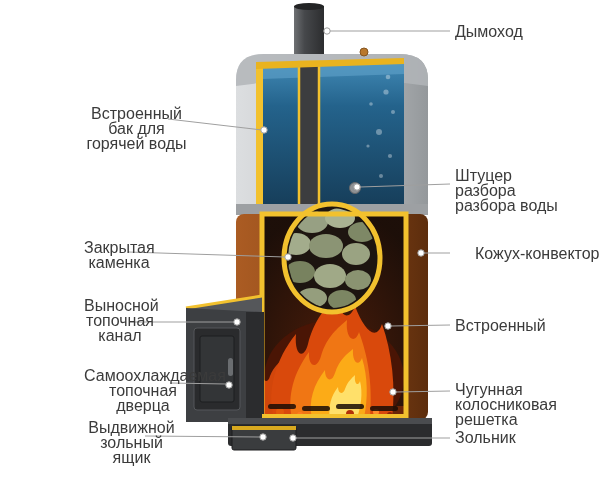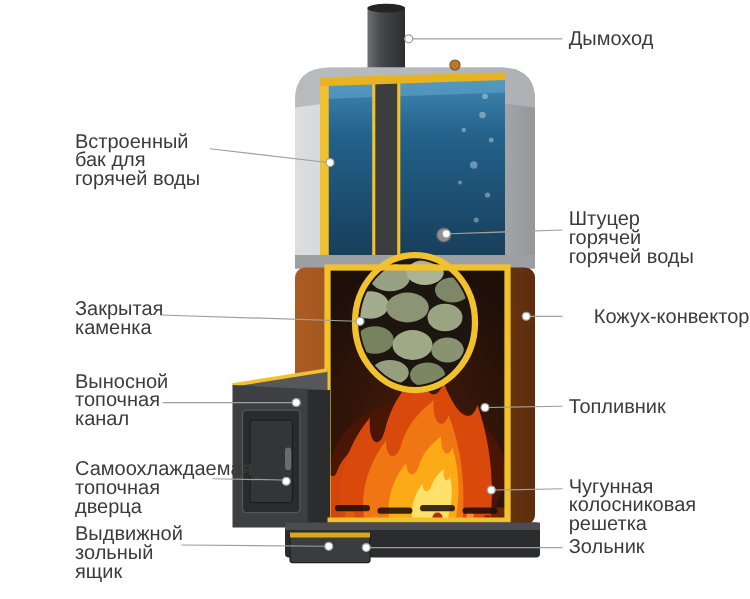--- a/index.html
+++ b/index.html
@@ -1,20 +1,20 @@
 <!DOCTYPE html>
 <html><head>
 <meta charset="utf-8">
 <style>
   html,body{margin:0;padding:0;background:#fff;}
   .stage{position:relative;width:600px;height:479px;background:#ffffff;overflow:hidden;
          font-family:"Liberation Sans",sans-serif;}
   .art{position:absolute;left:0;top:0;}
   .lbl{position:absolute;font-size:16px;line-height:15px;color:#3b3b3b;}
-  .lbl.left{text-align:left;}
+  .lbl.left{text-align:center;margin-left:24px;}
   .lbl.right{text-align:left;}
 </style>
 </head>
 <body>
 
 <div class="stage">
 
   <svg class="art" width="600" height="479" viewBox="0 0 600 479">
     <defs>
       <linearGradient id="gShell" x1="0" y1="0" x2="1" y2="0">
@@ -178,19 +178,19 @@
     </g>
   </svg>
 
   <div class="lbl left" style="left:60px;top:106px;width:105px">Встроенный бак для горячей воды</div>
   <div class="lbl left" style="left:60px;top:240px;width:70px">Закрытая каменка</div>
   <div class="lbl left" style="left:60px;top:298px;width:72px">Выносной топочная канал</div>
   <div class="lbl left" style="left:60px;top:368px;width:118px">Самоохлаждаемая топочная дверца</div>
   <div class="lbl left" style="left:60px;top:420px;width:95px">Выдвижной зольный ящик</div>
 
   <div class="lbl right" style="left:455px;top:24px;width:120px">Дымоход</div>
-  <div class="lbl right" style="left:455px;top:168px;width:105px">Штуцер горячей горячей воды</div>
+  <div class="lbl right" style="left:455px;top:168px;width:105px">Штуцер разбора разбора воды</div>
   <div class="lbl right" style="left:475px;top:246px;width:130px">Кожух-конвектор</div>
-  <div class="lbl right" style="left:455px;top:318px;width:120px">Топливник</div>
+  <div class="lbl right" style="left:455px;top:318px;width:120px">Встроенный</div>
   <div class="lbl right" style="left:455px;top:382px;width:145px">Чугунная колосниковая решетка</div>
   <div class="lbl right" style="left:455px;top:430px;width:120px">Зольник</div>
 
 </div>
 
 </body></html>

